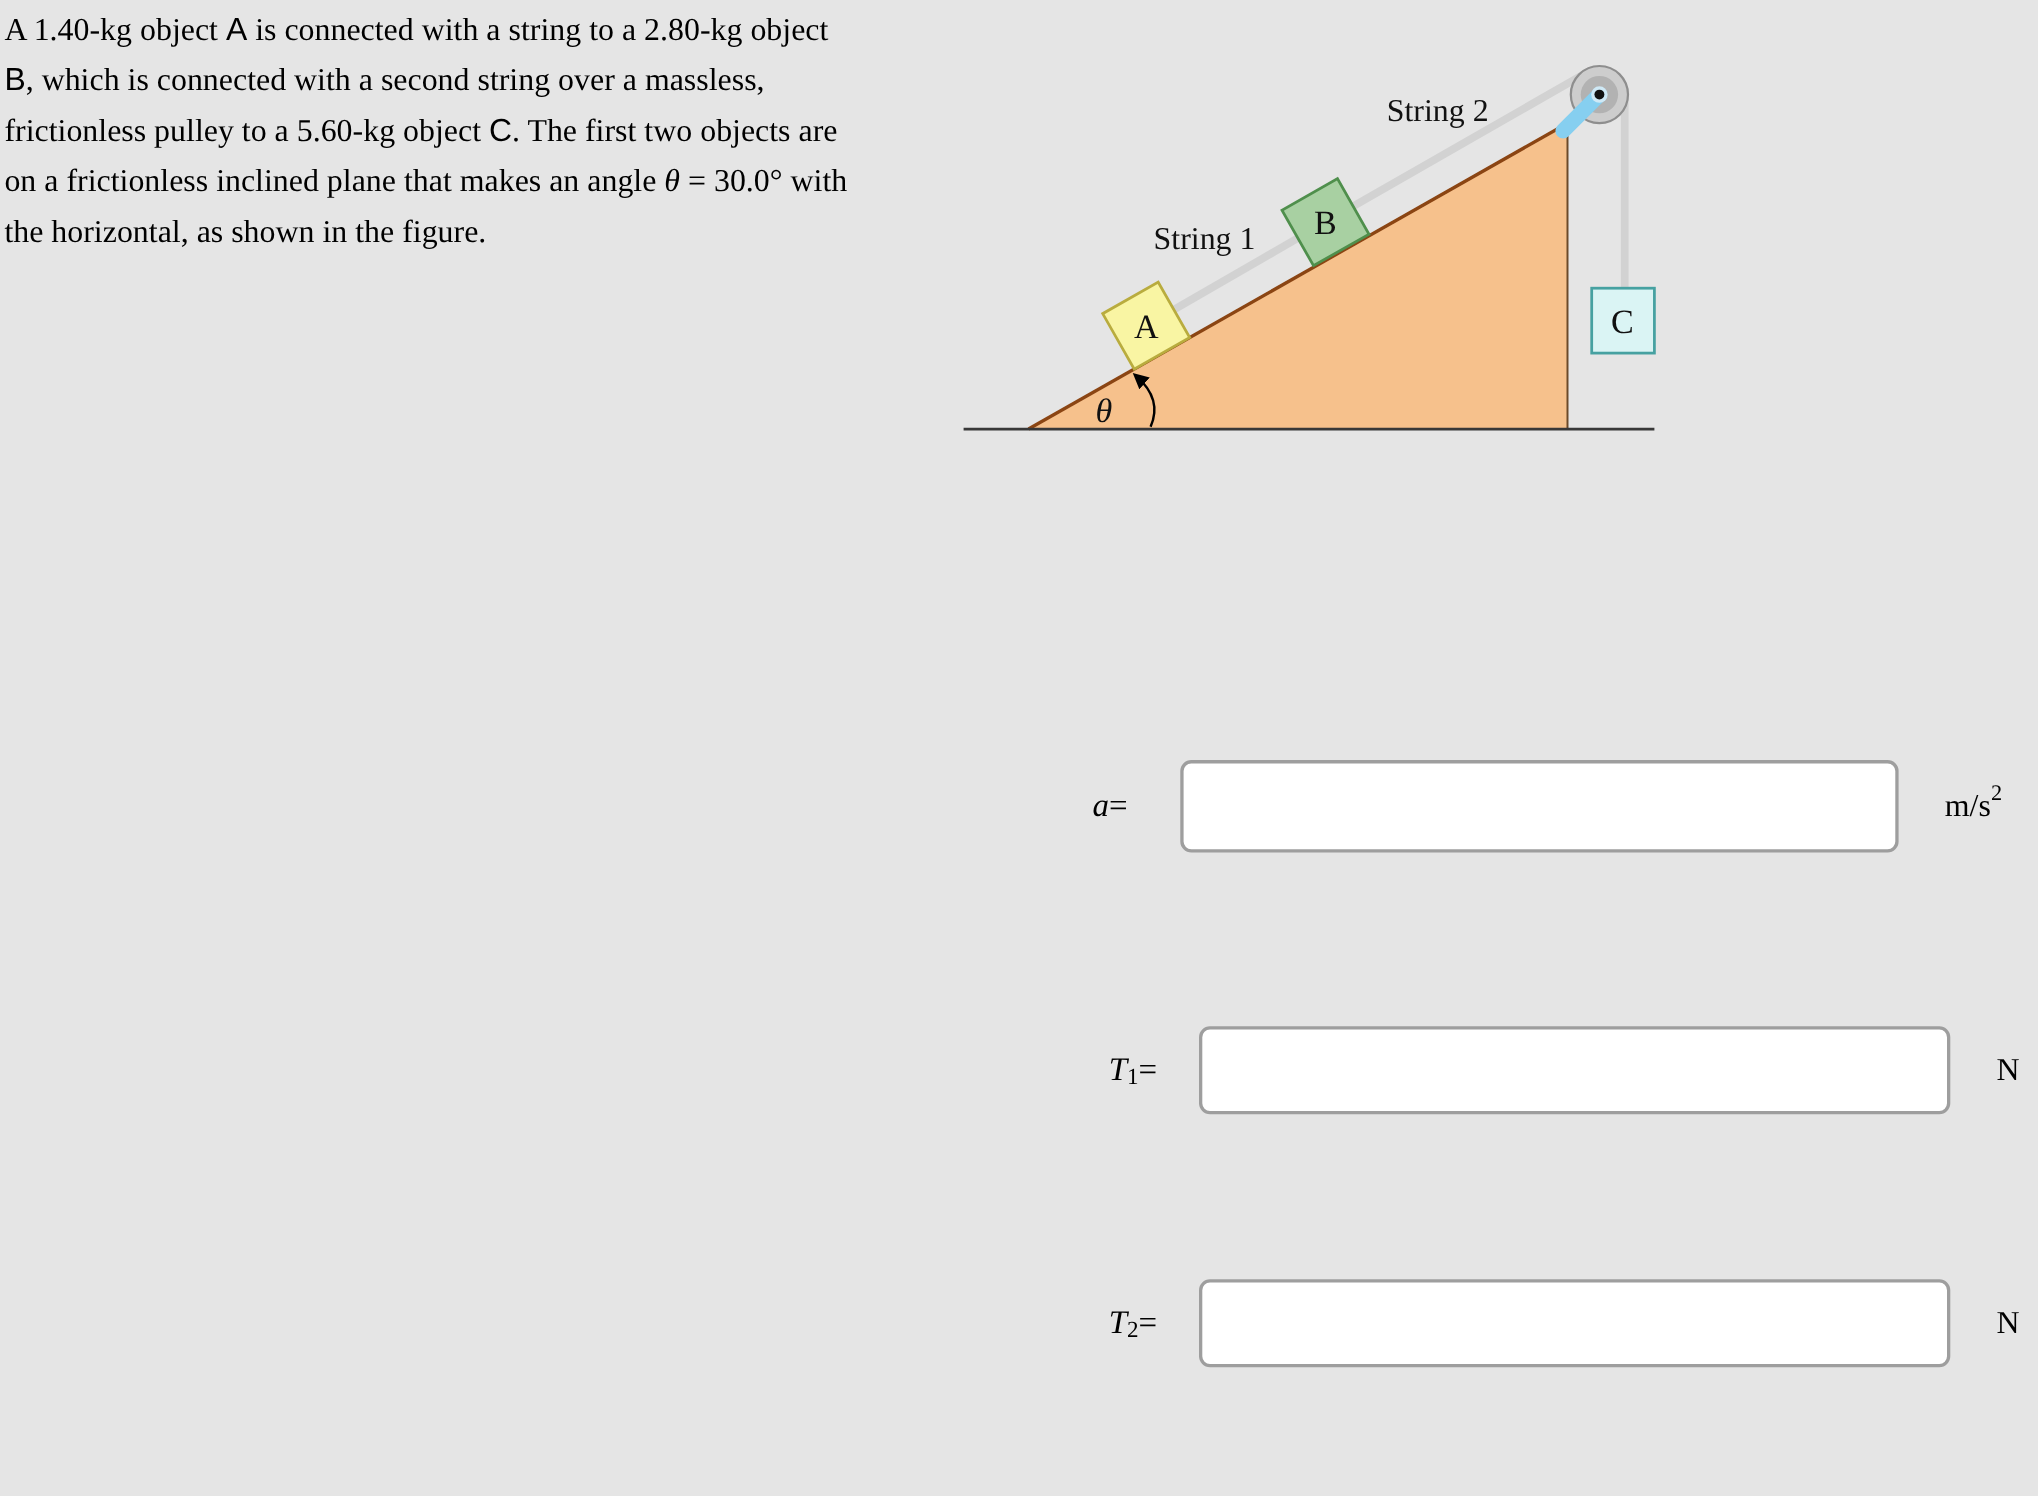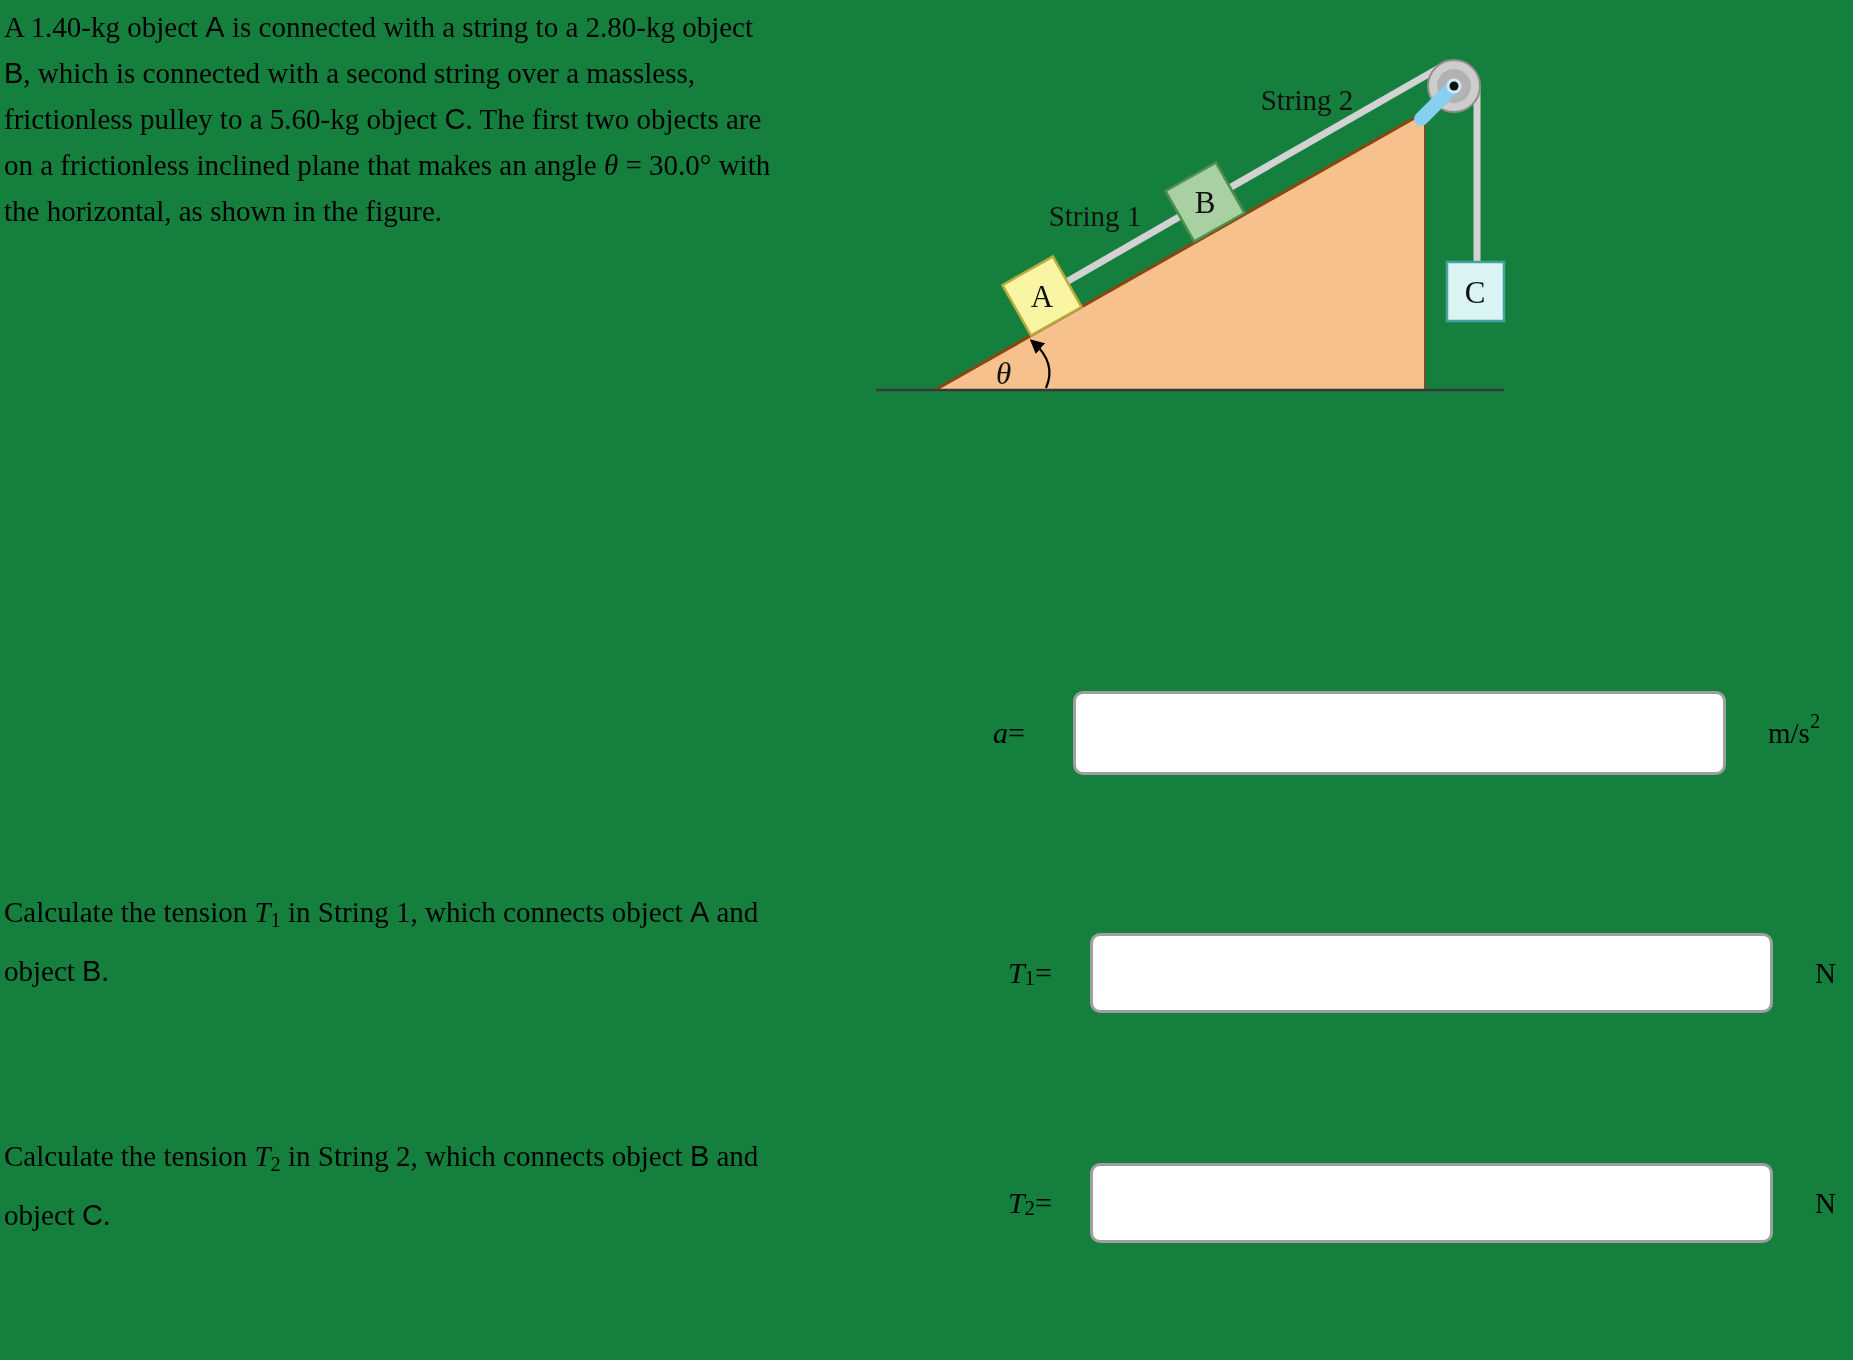--- a/index.html
+++ b/index.html
@@ -1,16 +1,16 @@
 <!DOCTYPE html>
 <html><head>
 <meta charset="utf-8">
 <style>
   html,body{margin:0;padding:0;background:#fff;}
-  #canvas{position:relative;width:1853px;height:1360px;background:#15803d;overflow:hidden;
+  #canvas{position:relative;width:1853px;height:1360px;background:#e5e5e5;overflow:hidden;
           font-family:"Liberation Serif",serif;color:#000;}
   .statement{position:absolute;left:4px;top:4px;width:772px;font-size:29px;line-height:46px;}
   .prompt{position:absolute;left:4px;width:790px;font-size:29px;line-height:56px;}
   .seg-it{font-style:italic;}
   .seg-sans{font-family:"Liberation Sans",sans-serif;}
   .seg-sub{font-size:0.7em;vertical-align:baseline;position:relative;top:0.25em;}
   .seg-sup{font-size:0.7em;vertical-align:baseline;position:relative;top:-0.55em;}
   .answer-label{position:absolute;display:flex;align-items:center;justify-content:flex-end;
                 font-size:30px;}
   .answer-unit{position:absolute;display:flex;align-items:center;font-size:29px;}
@@ -69,32 +69,30 @@
   <div class="answer-label" style="left:860px;top:691px;width:165px;height:84px;">
       <span class="seg-it">a</span>
       <span> = </span>
     </div>
   <input class="answer-input" style="left: 1073px; top: 691px; width: 653px; height: 84px;" type="text" value="">
   <div class="answer-unit" style="left:1768px;top:691px;height:84px;">
       <span>m/s</span>
       <span class="seg-sup">2</span>
     </div>
 
-  <div class="prompt" style="top:884px;"><span>Calculate the tension </span><span class="seg-it">T</span><span class="seg-sub">1</span><span> in String 1, which connects object </span><span class="seg-sans">A</span><span> and object </span><span class="seg-sans">B</span><span>.</span></div>
   <div class="answer-label" style="left:860px;top:933px;width:192px;height:80px;">
       <span class="seg-it">T</span>
       <span class="seg-sub">1</span>
       <span> = </span>
     </div>
   <input class="answer-input" style="left: 1090px; top: 933px; width: 683px; height: 80px;" type="text" value="">
   <div class="answer-unit" style="left:1815px;top:933px;height:80px;">
       <span>N</span>
     </div>
 
-  <div class="prompt" style="top:1128px;"><span>Calculate the tension </span><span class="seg-it">T</span><span class="seg-sub">2</span><span> in String 2, which connects object </span><span class="seg-sans">B</span><span> and object </span><span class="seg-sans">C</span><span>.</span></div>
   <div class="answer-label" style="left:860px;top:1163px;width:192px;height:80px;">
       <span class="seg-it">T</span>
       <span class="seg-sub">2</span>
       <span> = </span>
     </div>
   <input class="answer-input" style="left: 1090px; top: 1163px; width: 683px; height: 80px;" type="text" value="">
   <div class="answer-unit" style="left:1815px;top:1163px;height:80px;">
       <span>N</span>
     </div>
 

